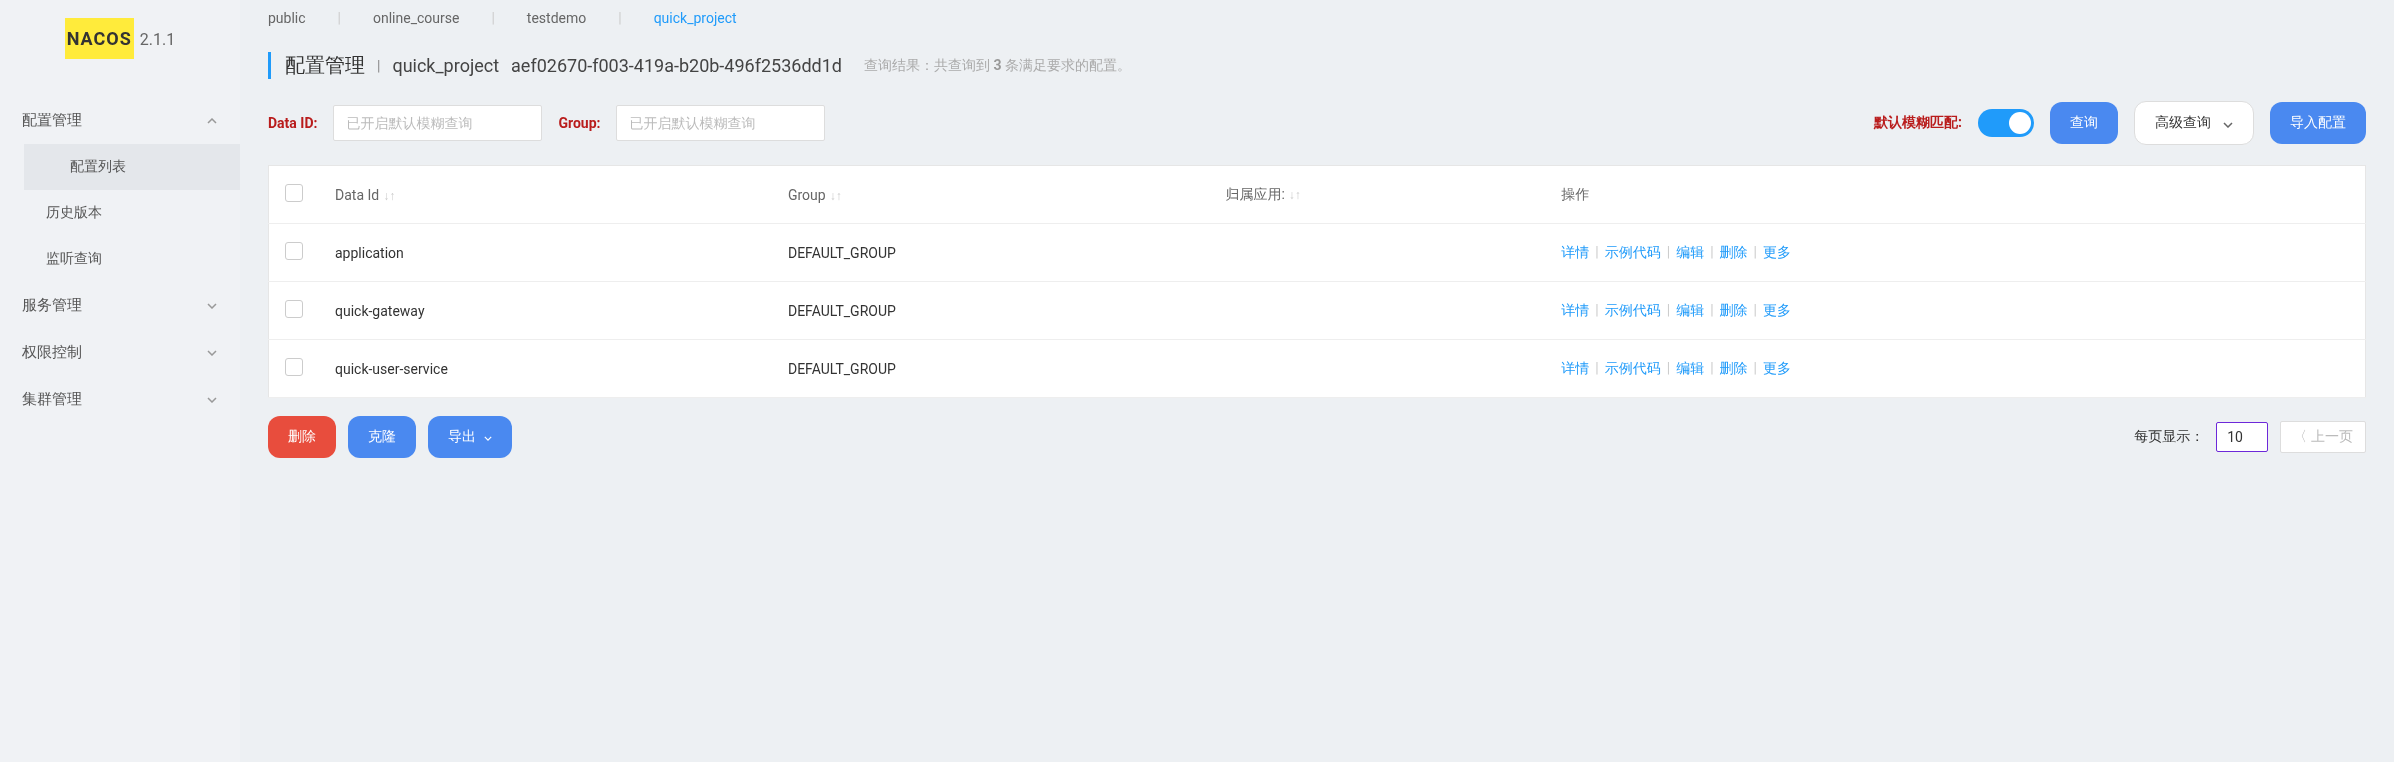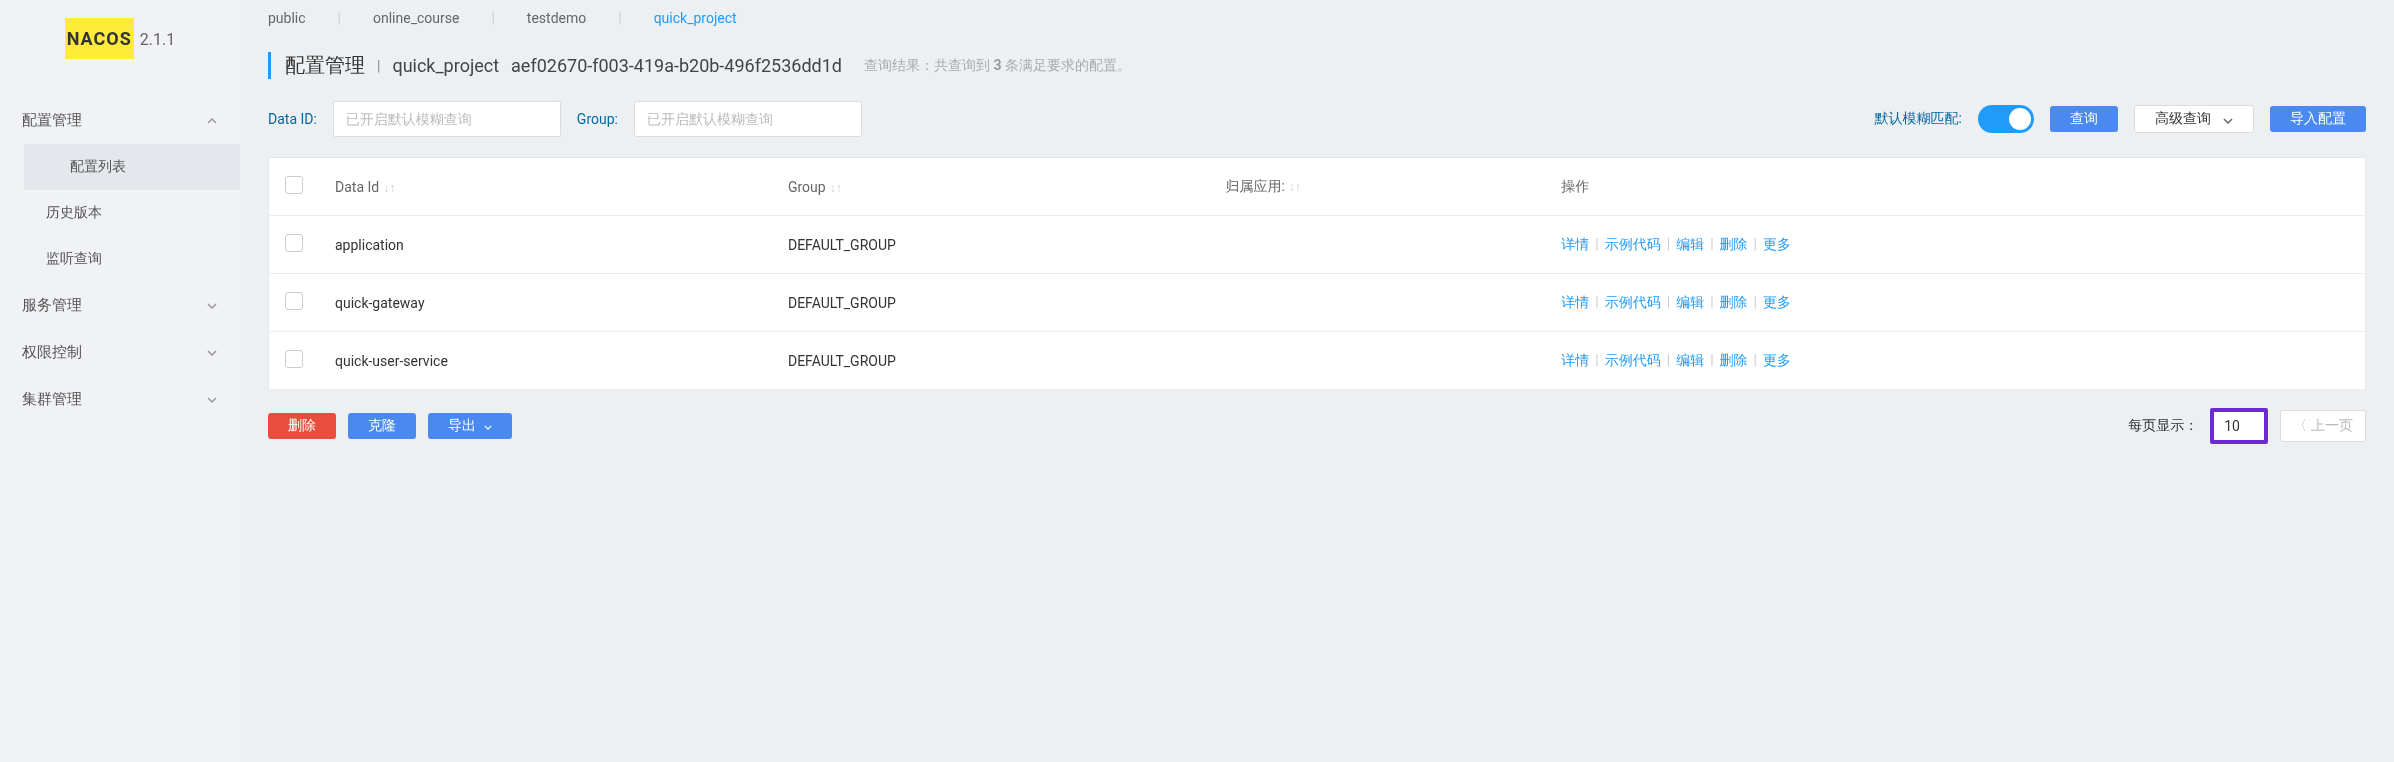--- a/index.html
+++ b/index.html
@@ -27,44 +27,44 @@
     
     .page-title { display: flex; align-items: center; gap: 12px; border-left: 3px solid #209bfa; padding-left: 14px; margin-bottom: 22px; flex-wrap: wrap; }
     .page-title-main { font-size: 20px; font-weight: 500; color: #333; }
     .page-title-sep { color: #888; }
     .page-title-ns { font-size: 18px; color: #444; }
     .page-title-id { font-size: 18px; color: #444; }
     .page-title-result { color: #aaa; font-size: 14px; margin-left: 10px; }
     .page-title-result b { color: #999; }
     
     .search-bar { display: flex; align-items: center; gap: 16px; margin-bottom: 20px; flex-wrap: wrap; }
-    .field-label { font-weight: 400; color: #0369a1; }
-    .text-input { border: 1px solid #ddd; border-radius: 2px; padding: 9px 12px; font-size: 14px; width: 228px; background: #fff; }
+    .field-label { font-weight: 700; color: #b91c1c; }
+    .text-input { border: 1px solid #ddd; border-radius: 2px; padding: 9px 12px; font-size: 14px; width: 209px; background: #fff; }
     .text-input::placeholder { color: #bbb; }
     
     .toggle { width: 56px; height: 28px; background: #209bfa; border-radius: 14px; position: relative; cursor: pointer; }
     .toggle-knob { width: 22px; height: 22px; background: #fff; border-radius: 50%; position: absolute; top: 3px; right: 3px; }
     
-    .btn { padding: 4px 20px; border-radius: 3px; border: none; cursor: pointer; font-size: 14px; }
+    .btn { padding: 12px 20px; border-radius: 12px; border: none; cursor: pointer; font-size: 14px; }
     .btn-primary { background: #4a89f0; color: #fff; }
     .btn-outline { background: #fff; border: 1px solid #ddd; color: #333; display: inline-flex; align-items: center; gap: 12px; }
     .btn-danger { background: #e84d3d; color: #fff; }
     
     .spacer-flex { flex: 1; }
     
     .table { width: 100%; border-collapse: collapse; background: #fff; border: 1px solid #e6e6e6; }
     .table th, .table td { padding: 18px 16px; text-align: left; border-bottom: 1px solid #eee; }
     .table th { font-weight: normal; color: #666; background: #fff; }
     .checkbox { width: 18px; height: 18px; border: 1px solid #ccc; border-radius: 3px; cursor: pointer; display: inline-block; background: #fff; }
     .sort-icon { color: #ccc; margin-left: 4px; font-size: 12px; }
     .row-actions a { color: #209bfa; text-decoration: none; cursor: pointer; text-align: center; }
     .row-actions .sep { color: #ccc; margin: 0 6px; }
     
     .footer-bar { display: flex; align-items: center; gap: 12px; margin-top: 18px; }
-    .page-size-select { border: 4px solid #6d28d9; padding: 6px 24px 6px 10px; background: #fff; border-radius: 2px; }
+    .page-size-select { border: 1px solid #6d28d9; padding: 6px 24px 6px 10px; background: #fff; border-radius: 2px; }
     .pager-btn { border: 1px solid #ddd; padding: 6px 12px; background: #fff; color: #bbb; border-radius: 2px; display: inline-flex; align-items: center; gap: 4px; }
   </style>
 </head>
 <body>
 
 <div class="app">
   <aside class="sidebar">
     <div class="logo">
       <span class="logo-name">NACOS</span>
       <span class="logo-version">2.1.1</span>

